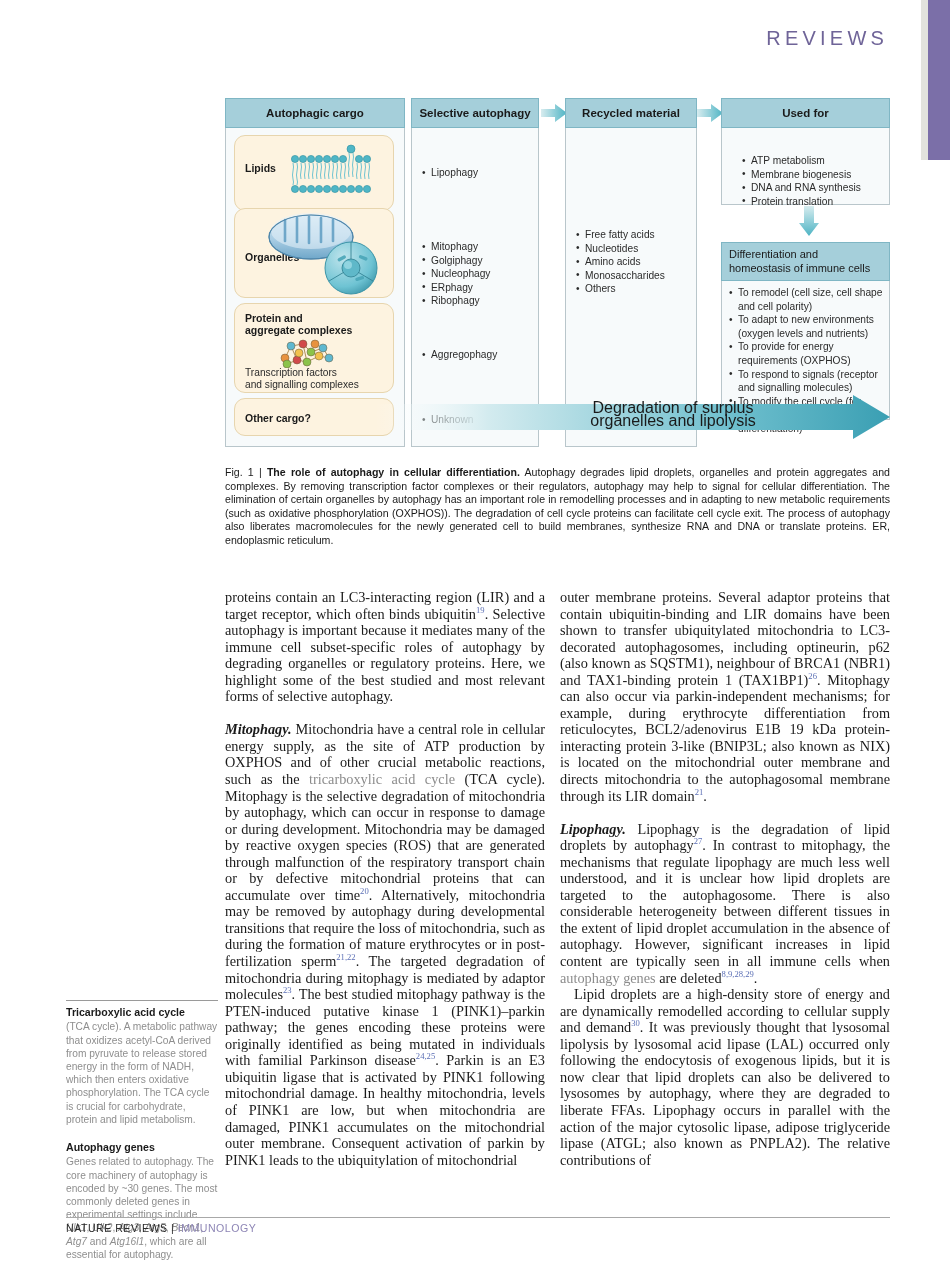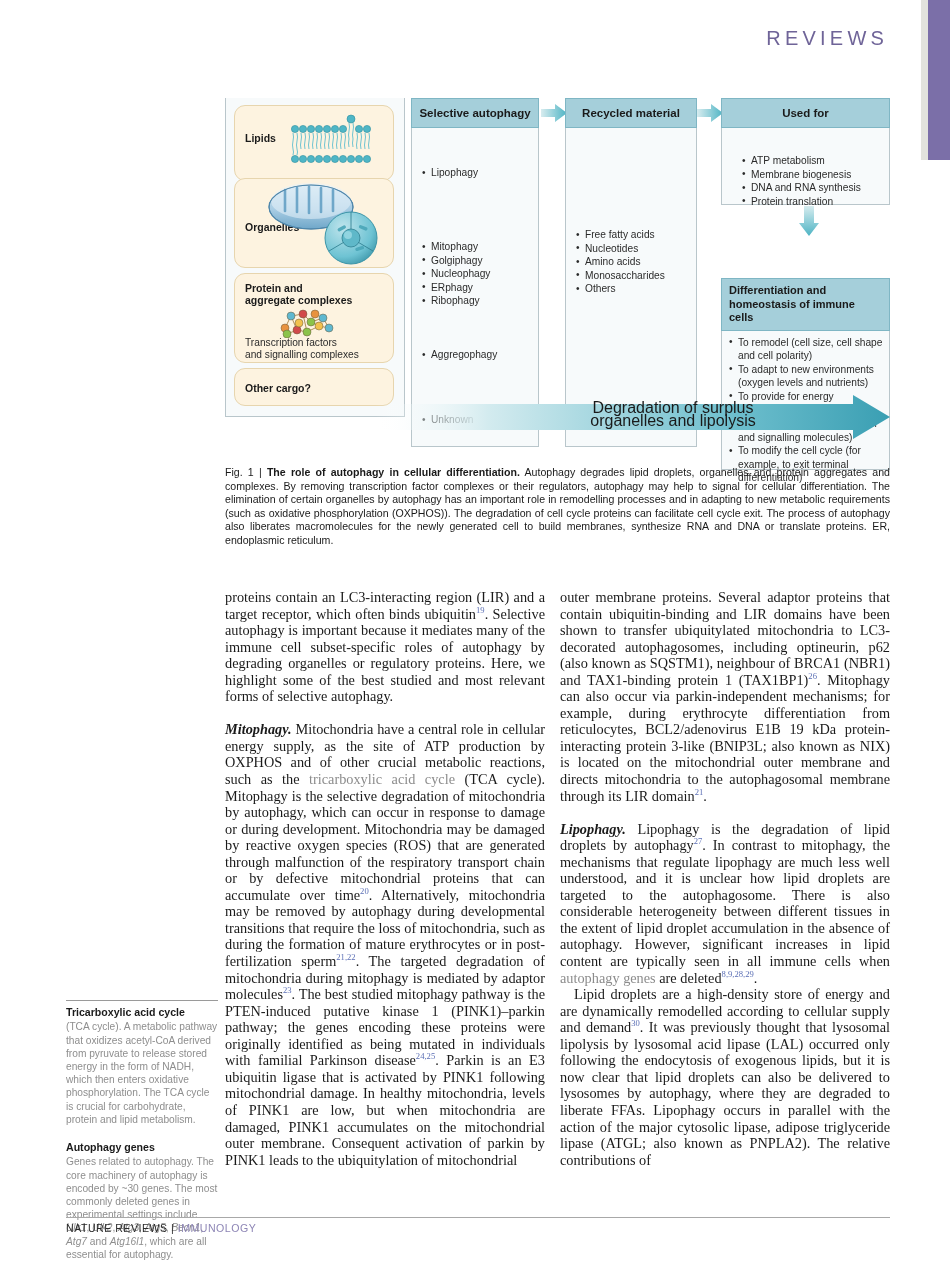--- a/index.html
+++ b/index.html
@@ -115,27 +115,26 @@
   .blist li:before {
     content: "\2022";
     position: absolute;
     left: 0;
     top: -0.5px;
   }
 
   .subbox-head {
     background: #a5cfda;
     border: 1px solid #7fb6c4;
-    font-weight: bold;
+    font-weight: normal;
     font-size: 11px;
     line-height: 13.5px;
     color: #1a1a1a;
     padding: 5px 7px 5px 7px;
     box-sizing: border-box;
-    margin-top: 36px;
   }
   .subbox-body {
     background: #f7fafb;
     border: 1px solid #b9c6cb;
     border-top: none;
     box-sizing: border-box;
     padding: 5px 6px 4px 7px;
   }
 
   
@@ -277,20 +276,21 @@
     <defs>
       <linearGradient id="gh2" x1="0" y1="0" x2="1" y2="0">
         <stop offset="0%" stop-color="#d7ecef"></stop>
           <stop offset="100%" stop-color="#4eb4c4"></stop>
       </linearGradient>
     </defs>
     <path d="M0 6 L14 6 L14 1 L26 10 L14 19 L14 14 L0 14 Z" fill="url(#gh2)"></path>
   </svg>
 
   <div class="col" id="col-cargo">
+    <div class="colhead">Autophagic cargo</div>
     <div class="colbody">
 
       <div class="cargo-card" style="top:7px; height:76px;">
         <div class="cargo-label" style="position:absolute; left:10px; top:26px;">Lipids</div>
         <svg style="position:absolute; left:52px; top:8px;" width="100" height="54" viewBox="0 0 100 54">
           <g fill="#4fb6c6" stroke="#2e8fa0" stroke-width="0.6">
 
             <circle cx="8" cy="15" r="3.6"></circle>
               <circle cx="16" cy="15" r="3.6"></circle>
               <circle cx="24" cy="15" r="3.6"></circle>

